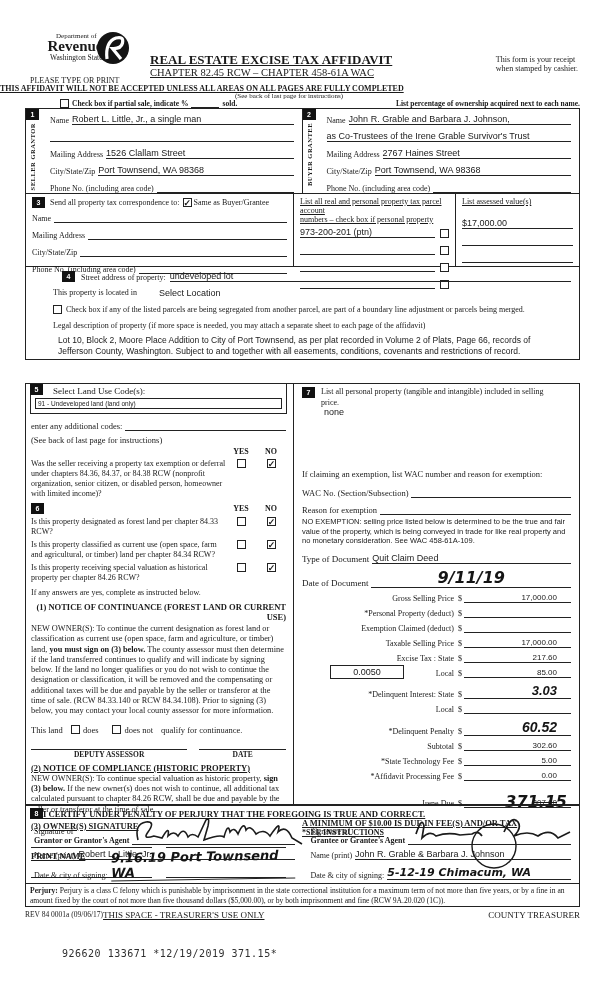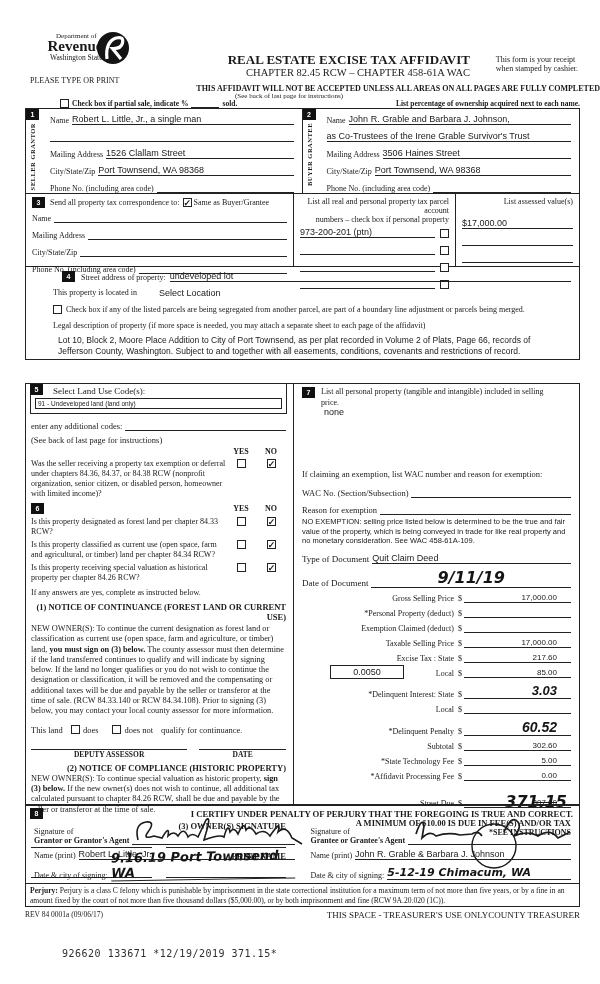--- a/index.html
+++ b/index.html
@@ -1,20 +1,20 @@
 <!DOCTYPE html>
 <html><head>
 <meta charset="utf-8">
 <style>
   * { box-sizing: border-box; margin: 0; padding: 0; }
   html,body { width:600px; height:984px; background:#fff; }
   body { position:relative; font-family:"Liberation Serif", serif; color:#1a1a1a; font-size:8px; }
   .sans { font-family:"Liberation Sans", sans-serif; }
   .b { font-weight:bold;text-align:right; }
-  .c { text-align:right; }
+  .c { text-align:left;text-decoration:underline; }
   .abs { position:absolute; }
   .u { border-bottom:1px solid #222; }
   .tab { display:inline-block; width:13px; height:11px; background:#111; color:#fff; font-family:"Liberation Sans",sans-serif; font-size:7px; font-weight:bold; text-align:center; line-height:11px; }
   .cb { display:inline-block; width:9px; height:9px; border:1px solid #222; vertical-align:-1px; font-family:"Liberation Sans",sans-serif; font-size:9px; line-height:8px; text-align:center; font-weight:bold; background:#fff; }
   .val { font-family:"Liberation Sans",sans-serif; font-size:9px; }
   .hand { font-family:"DejaVu Sans",sans-serif; font-style:italic; font-weight:bold; font-size:12px; color:#151515; }
   .flex1 { flex:1; }
   
   #hdr { position:absolute; top:0; left:0; width:600px; height:108px; }
   .logo-swirl { position:absolute; left:95px; top:30px; }
@@ -115,21 +115,21 @@
       <div class="sideLabel">BUYER GRANTEE</div>
       <div class="fline" style="margin-top:2px;">
         <span class="lab">Name</span>
         <span class="fill val">John R. Grable and Barbara J. Johnson,</span>
       </div>
       <div class="fline">
           <span class="fill val">as Co-Trustees of the Irene Grable Survivor's Trust</span>
         </div>
       <div class="fline">
         <span class="lab">Mailing Address</span>
-        <span class="fill val">3506 Haines Street</span>
+        <span class="fill val">2767 Haines Street</span>
       </div>
       <div class="fline">
         <span class="lab">City/State/Zip</span>
         <span class="fill val">Port Townsend, WA 98368</span>
       </div>
       <div class="fline">
         <span class="lab">Phone No. (including area code)</span>
         <span class="fill"></span>
       </div>
     </div>
@@ -377,21 +377,21 @@
         <span class="feeLab">*State Technology Fee</span>
         <span class="feeD">$</span>
         <span class="feeLine">5.00</span>
       </div>
     <div class="feeRow">
         <span class="feeLab">*Affidavit Processing Fee</span>
         <span class="feeD">$</span>
         <span class="feeLine">0.00</span>
       </div>
     <div class="feeRow" style="height:22px;">
-        <span class="feeLab">Street Due</span>
+        <span class="feeLab">Irene Due</span>
         <span class="feeD">$</span>
         <span class="feeLine"><span class="strike">307.60</span><span class="hand abs" style="right:4px;top:6px;font-size:16px;">371.15</span></span>
       </div>
 
     <div class="b c" style="margin-top:10px;font-size:8.5px;">A MINIMUM OF $10.00 IS DUE IN FEE(S) AND/OR TAX</div>
     <div class="b c" style="font-size:8px;">*SEE INSTRUCTIONS</div>
   </div>
 </div>
 
 <div id="sec8">

